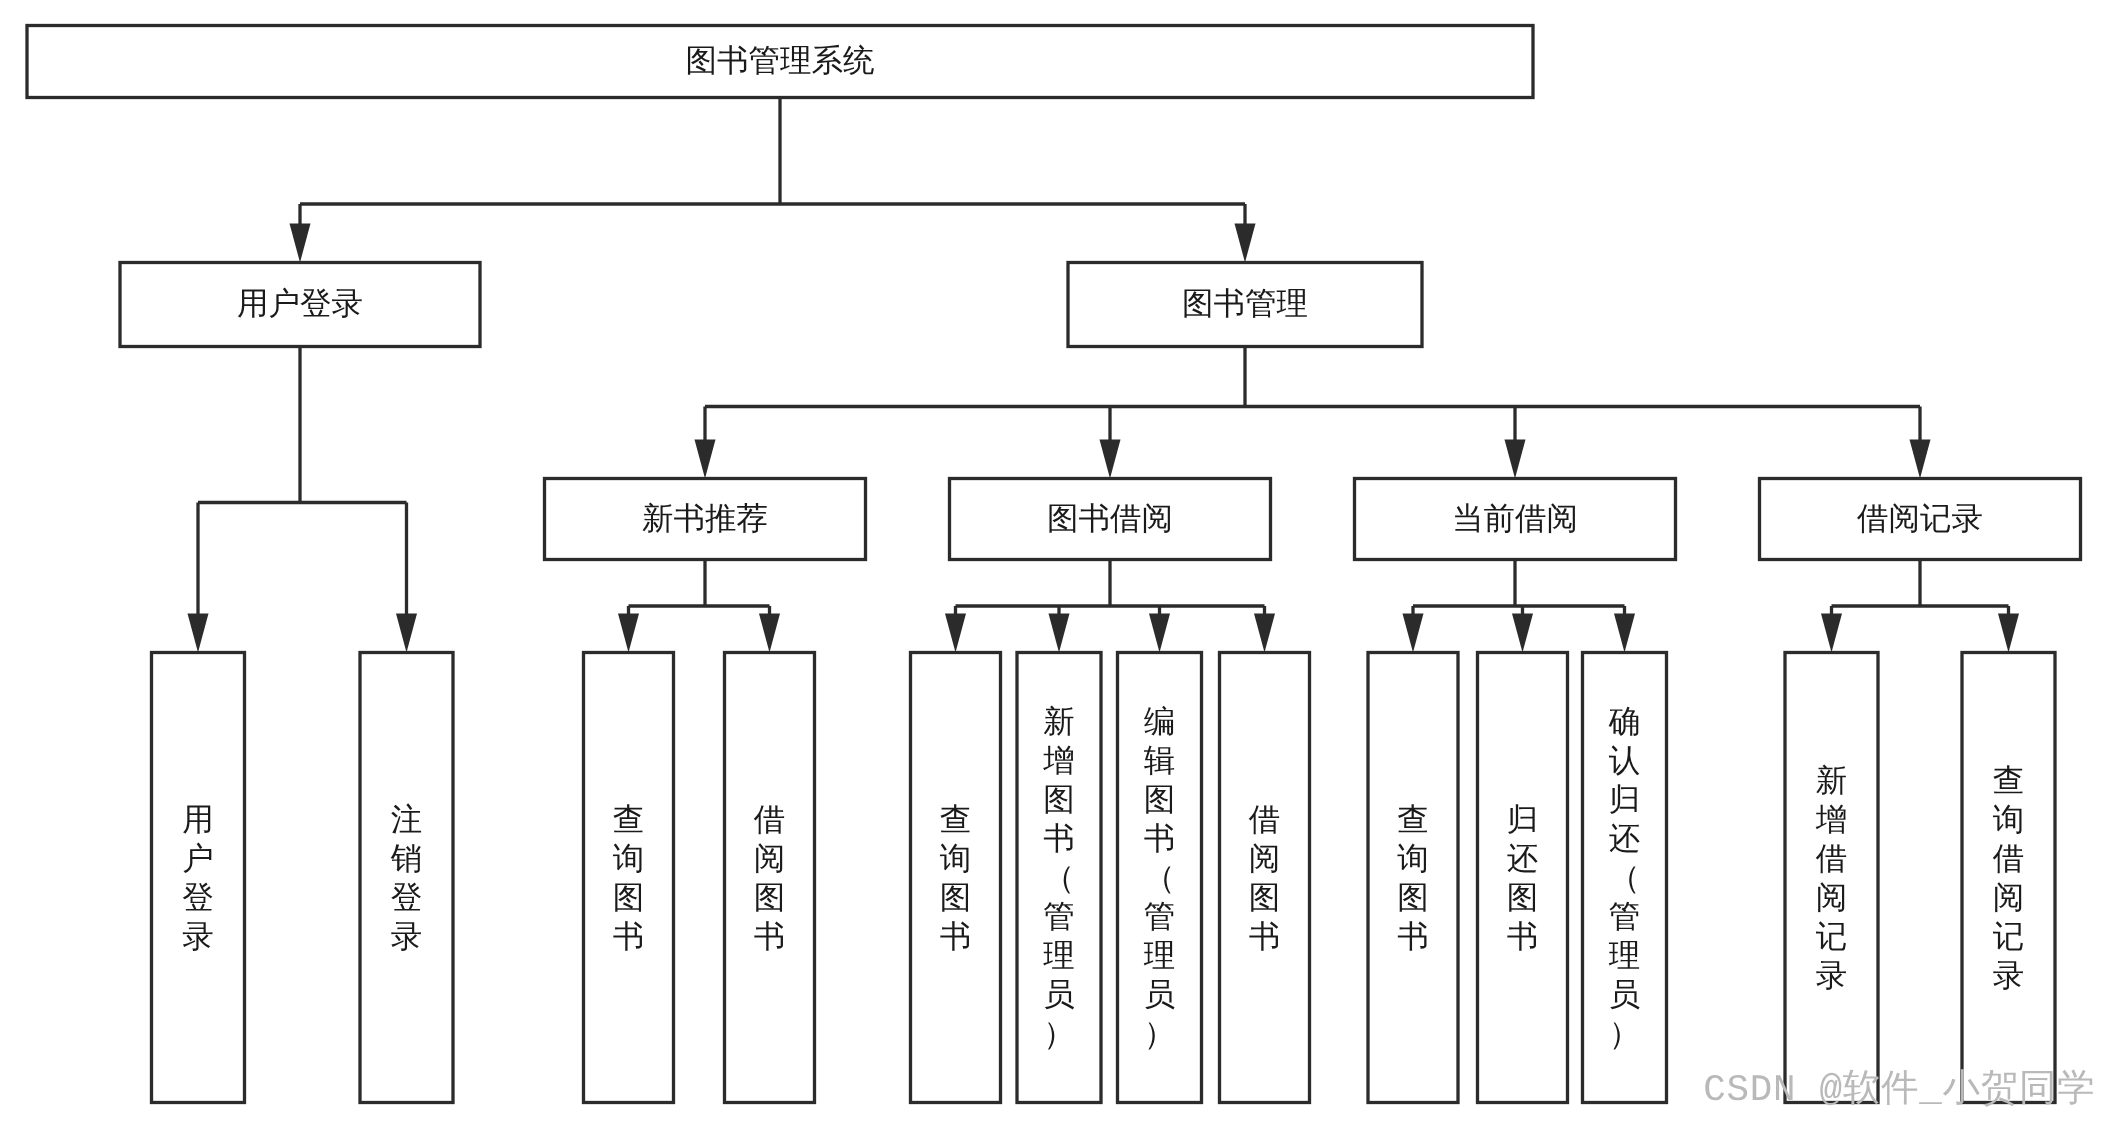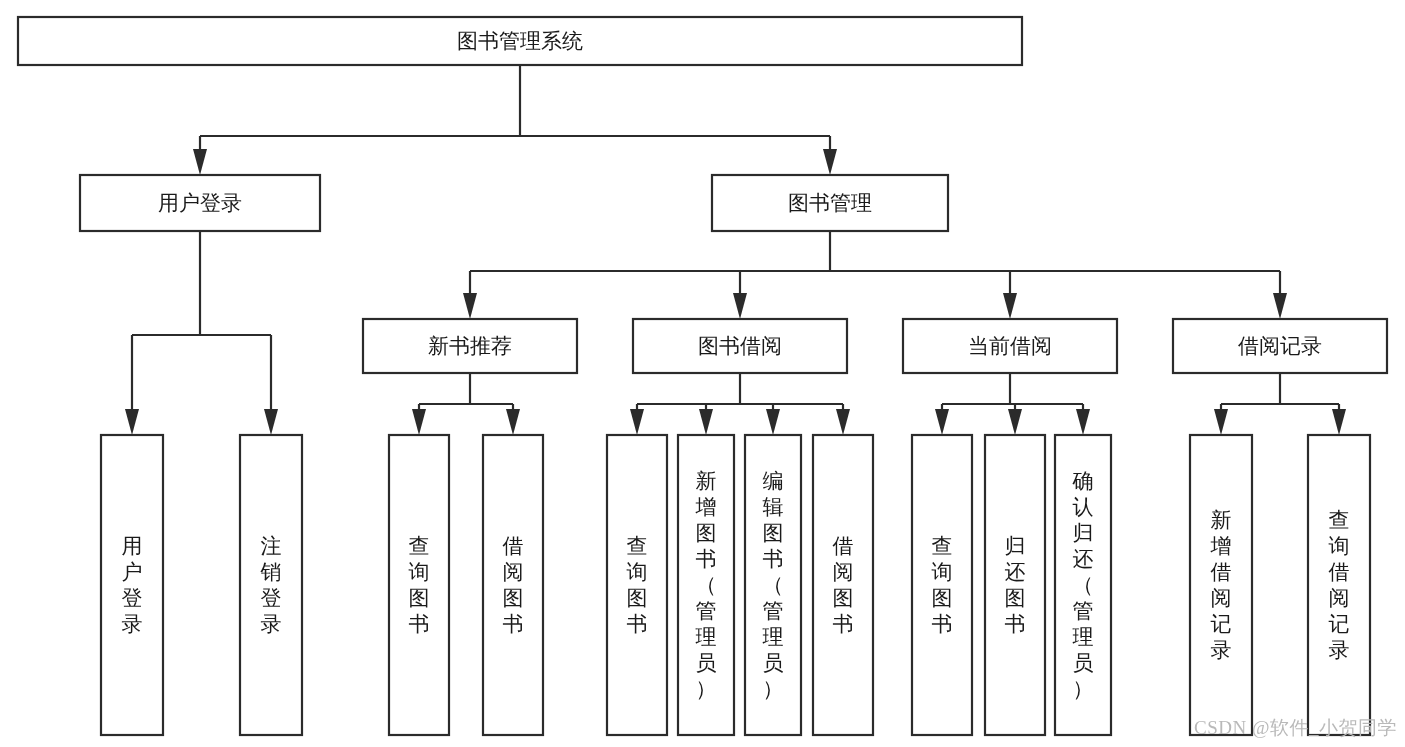--- a/index.html
+++ b/index.html
@@ -52,22 +52,22 @@
   .node-label-v {
     font-family: "Liberation Sans", "DejaVu Sans", sans-serif;
     font-size: 21px;
     fill: #1a1a1a;
     text-anchor: middle;
   }
   .watermark {
     position: absolute;
     right: 8px;
     bottom: 6px;
-    font-family: Liberation Serif, serif;
-    font-size: 19px;
+    font-family: Liberation Mono, monospace;
+    font-size: 25px;
     color: #b9b9b9;
     letter-spacing: 0.5px;
     white-space: nowrap;
     user-select: none;
   }
 </style>
 </head>
 <body>
 
 <div id="diagram-root">

